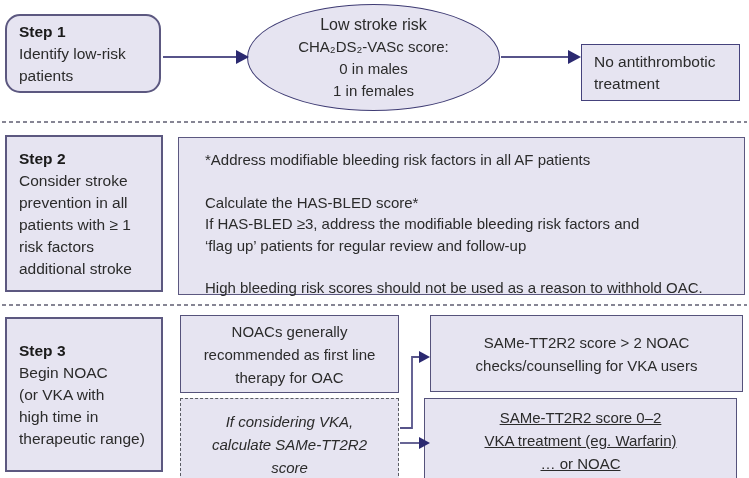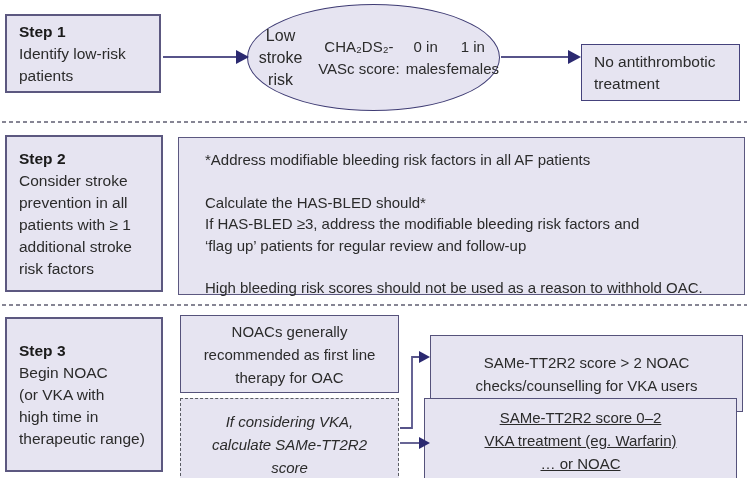--- a/index.html
+++ b/index.html
@@ -10,43 +10,43 @@
   }
   .box {
     position:absolute; box-sizing:border-box;
     background:#e6e4f1; border:2px solid #5c5880;
     display:flex; flex-direction:column; justify-content:center;
   }
   .box .title { font-weight:bold; color:#1a1a1a; }
   .leftalign { align-items:flex-start; padding:6px 12px; font-size:15.5px; line-height:22px; }
   .centered  { align-items:center; text-align:left; font-size:15px; line-height:23px; padding:4px 4px; }
   .dashedborder { border:1.5px dashed #5a5c64; }
-  #step1-box { left:5px; top:14px; width:156px; height:79px; }
+  #step1-box { left:5px; top:14px; width:156px; height:79px;border-radius:15px; }
   #ellipse {
     position:absolute; left:247px; top:4px; width:253px; height:107px;
     box-sizing:border-box; background:#e6e4f1; border:1.5px solid #3f3c74;
     border-radius:50%;
-    display:flex; flex-direction:row; justify-content:center; align-items:center;
+    display:flex; flex-direction:column; justify-content:center; align-items:center;
     text-align:center; font-size:15px; line-height:22px;
   }
   #ellipse .title { font-size:16px; }
   #no-treatment-box { left:581px; top:44px; width:159px; height:57px; border-width:1.5px; border-color:#45427c; }
   #step2-box { left:5px; top:135px; width:158px; height:157px; }
   #step2-panel {
     left:178px; top:137px; width:567px; height:158px;
     border-width:1.5px; justify-content:flex-start;
     padding:11px 26px; font-size:15px; line-height:21.5px;
     white-space:nowrap; align-items:flex-start;
   }
   #step2-panel .para { margin-bottom:21px; }
   #step2-panel .para:last-child { margin-bottom:0; }
   #step3-box { left:5px; top:317px; width:158px; height:155px; }
   #noac-box { left:180px; top:315px; width:219px; height:78px; border-width:1.5px; border-color:#55527b; }
   #vka-box  { left:180px; top:398px; width:219px; height:93px;font-style:italic; }
-  #same-gt2-box { left:430px; top:315px; width:313px; height:77px; border-width:1.5px; border-color:#55527b;margin-top:20px; }
+  #same-gt2-box { left:430px; top:315px; width:313px; height:77px; border-width:1.5px; border-color:#55527b; }
   #same-02-box  { left:424px; top:398px; width:313px; height:84px; border-width:1.5px; border-color:#55527b;text-decoration:underline; }
   #overlay { position:absolute; left:0; top:0; width:749px; height:478px; pointer-events:none; }
   .line { display:block; }
 </style>
 </head>
 <body>
 
 <div id="canvas">
 
   <div class="box leftalign" id="step1-box">
@@ -65,30 +65,30 @@
   <div class="box leftalign" id="no-treatment-box">
     <span class="line">No antithrombotic</span>
     <span class="line">treatment</span>
   </div>
 
   <div class="box leftalign" id="step2-box">
     <span class="line title">Step 2</span>
     <span class="line">Consider stroke</span>
     <span class="line">prevention in all</span>
     <span class="line">patients with ≥ 1</span>
+    <span class="line">risk factors</span>
     <span class="line">additional stroke</span>
-    <span class="line">risk factors</span>
   </div>
 
   <div class="box" id="step2-panel">
     <div class="para">
       <span class="line">*Address modifiable bleeding risk factors in all AF patients</span>
     </div>
     <div class="para">
-      <span class="line">Calculate the HAS-BLED should*</span>
+      <span class="line">Calculate the HAS-BLED score*</span>
       <span class="line">If HAS-BLED ≥3, address the modifiable bleeding risk factors and</span>
       <span class="line">‘flag up’ patients for regular review and follow-up</span>
     </div>
     <div class="para">
       <span class="line">High bleeding risk scores should not be used as a reason to withhold OAC.</span>
     </div>
   </div>
 
   <div class="box leftalign" id="step3-box">
     <span class="line title">Step 3</span>

